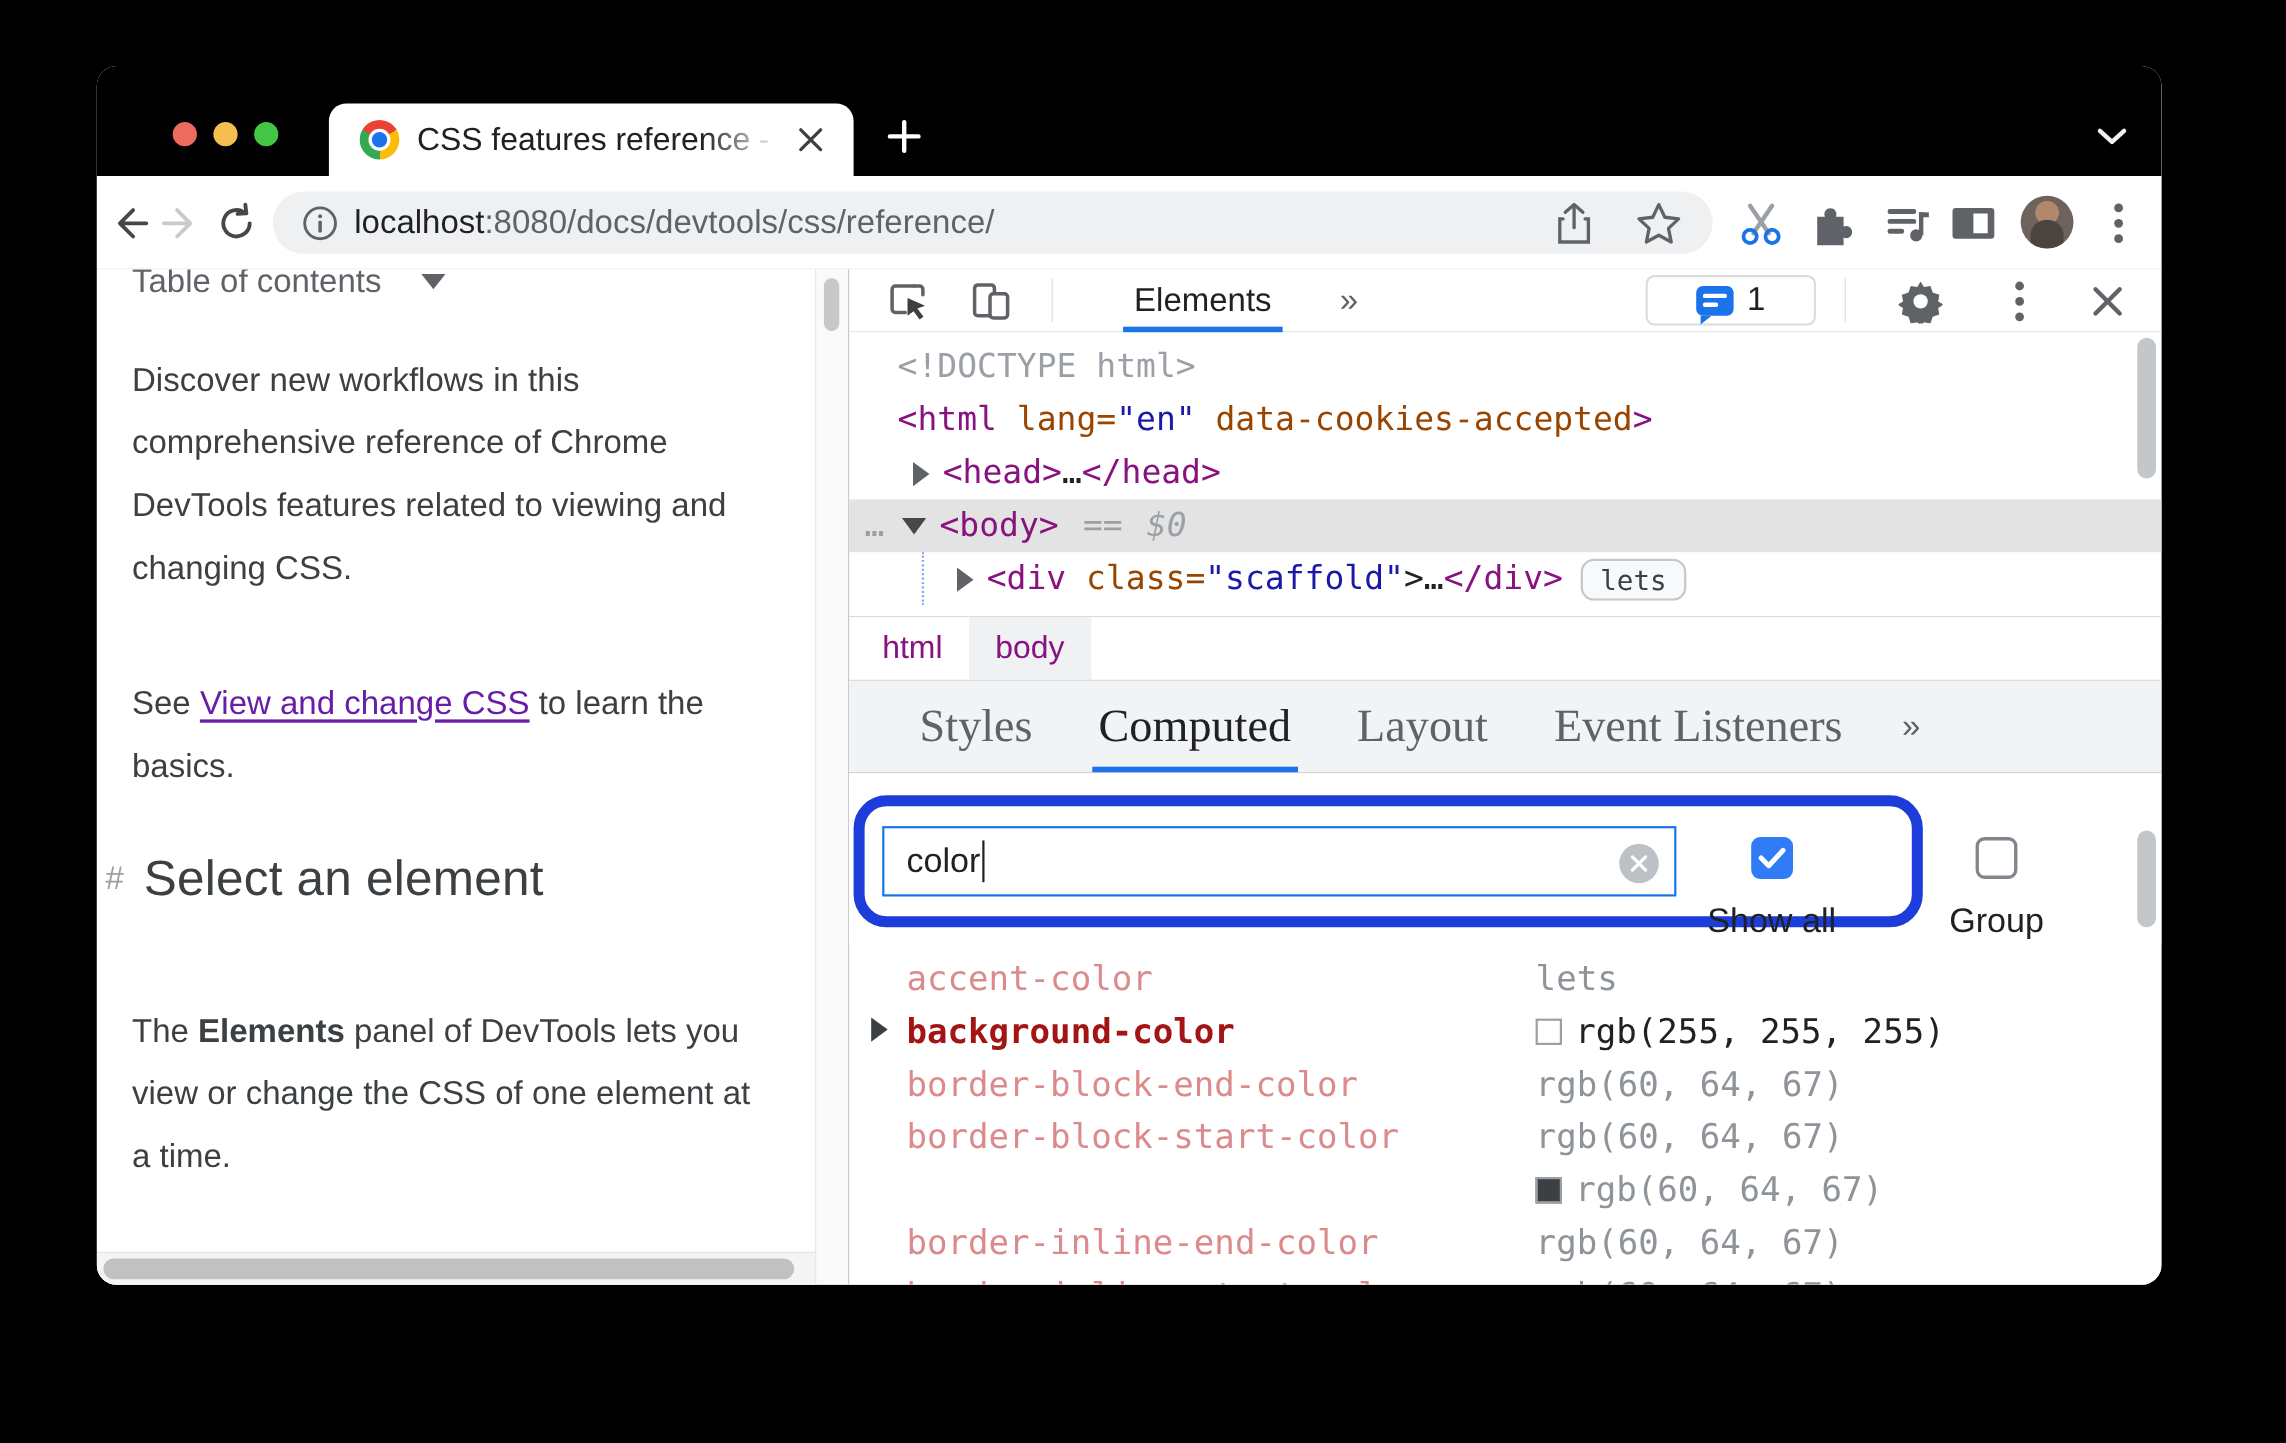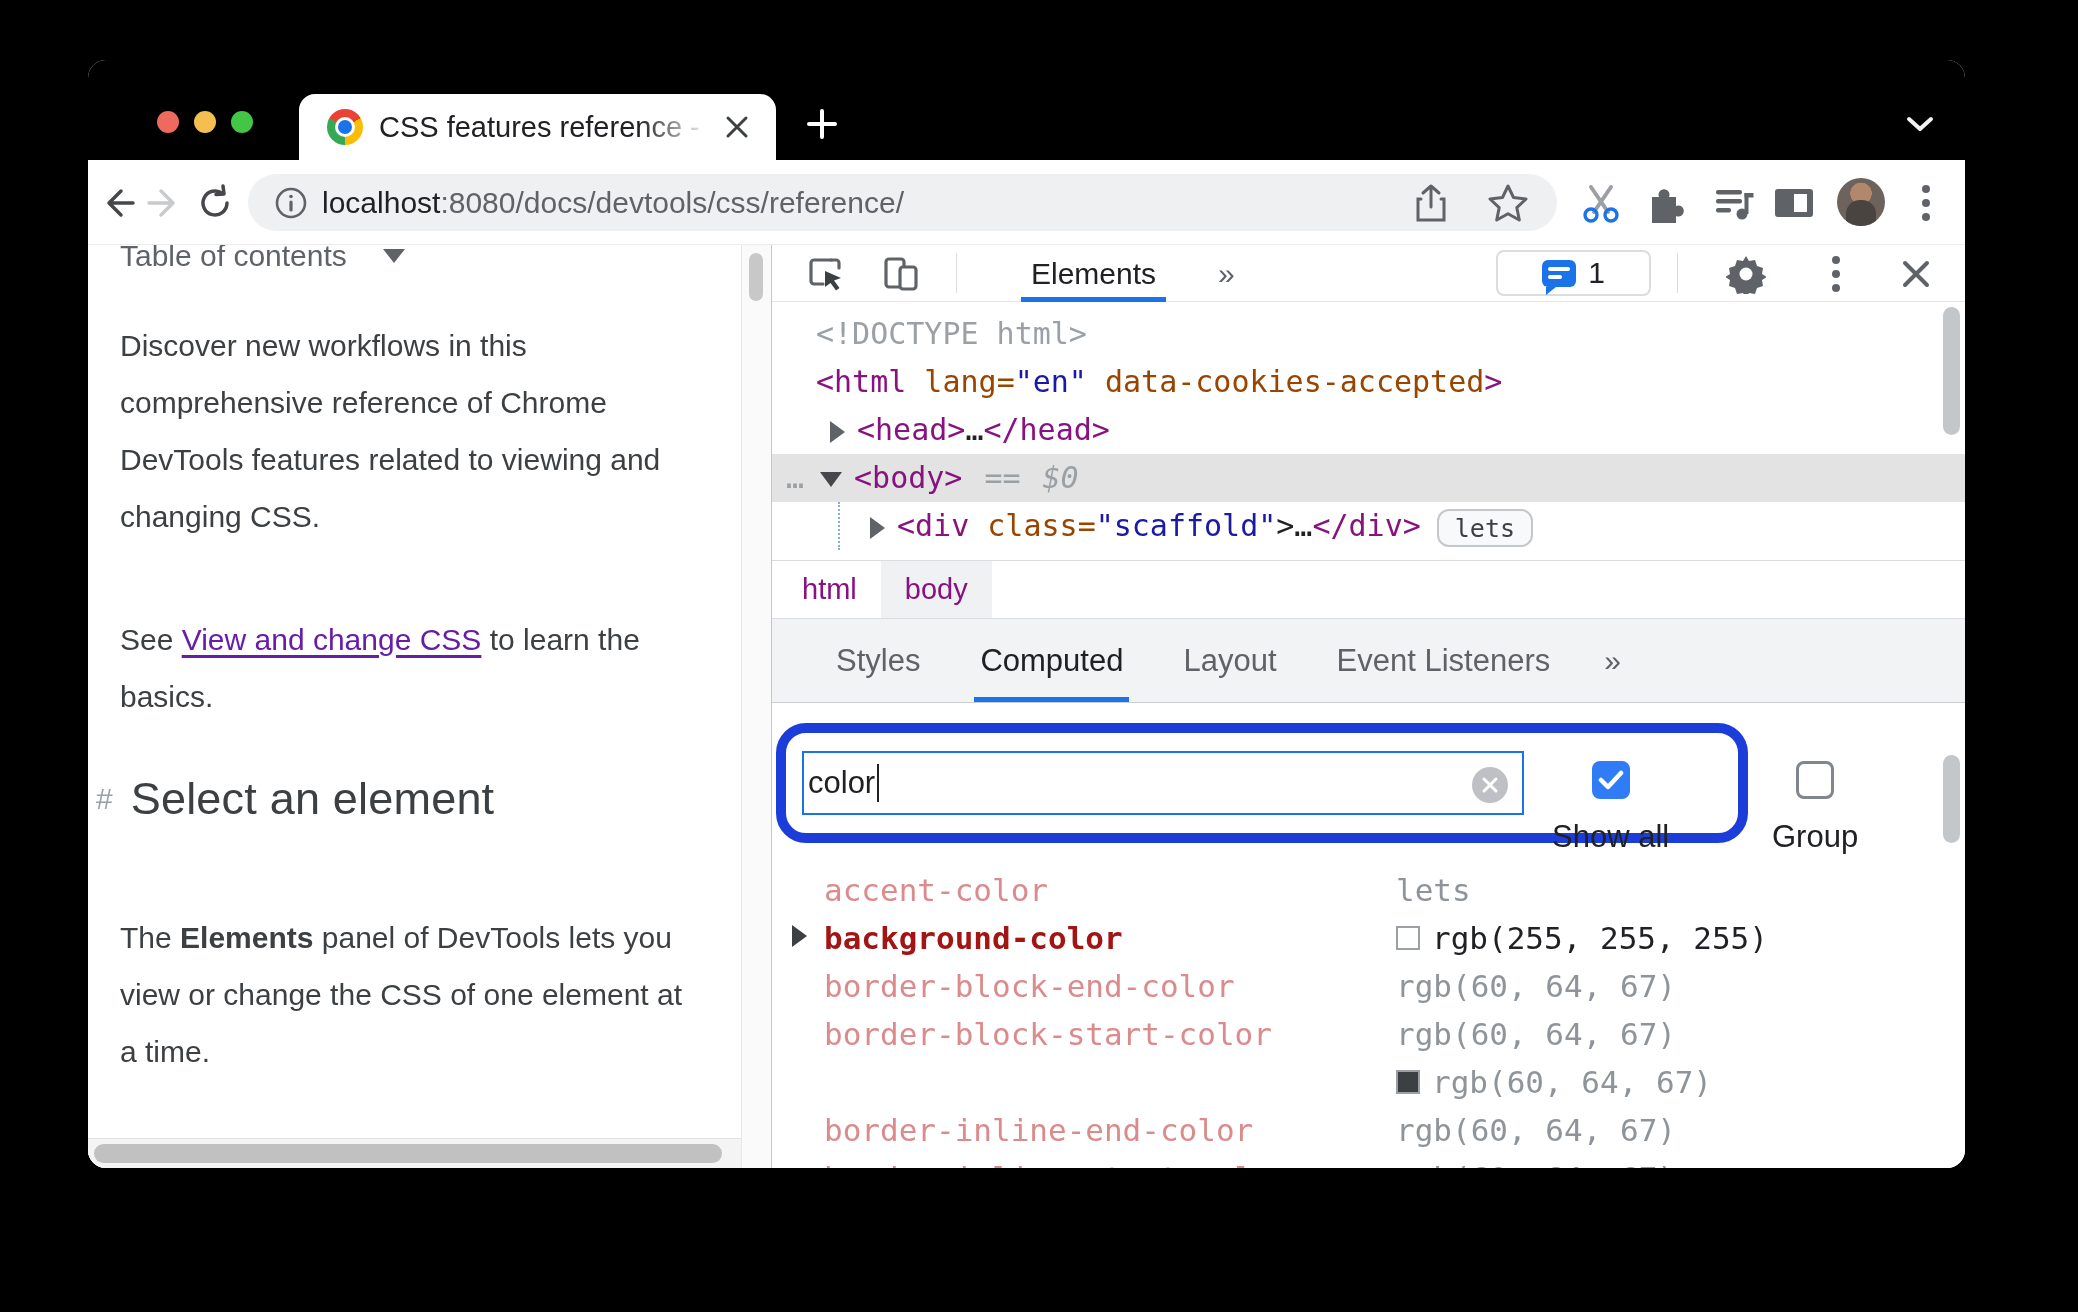--- a/index.html
+++ b/index.html
@@ -105,30 +105,30 @@
 
   .crumbs { position:absolute; left:0; top:315px; width:100%; height:58px; border-top:1px solid #dadce0;
     display:flex; align-items:center; }
   .crumb { font-size:29px; color:#881280; padding:0 24px; height:100%; display:flex; align-items:center; }
   .crumb.sel { background:#eff1f2; }
   .crumbs .crumb:first-child { margin-left:6px; }
 
   .sectabs { position:absolute; left:0; top:373px; width:100%; height:85px; background:#f1f3f4;
     border-top:1px solid #dadce0; border-bottom:1px solid #cacdd1; display:flex; align-items:center; padding-left:34px; }
   .sectab { position:relative; height:100%; display:flex; align-items:center; padding:0 30px;
-    font-size:31px; color:#5f6368; }
+    font-size:42px; color:#5f6368;font-family:Liberation Serif, serif; }
   .sectab.sel { color:#202124; }
   .sectab.sel::after { content:""; position:absolute; left:24px; right:24px; bottom:0; height:5px; background:#1a73e8; }
   .sectabs .chev { font-size:30px; color:#5f6368; letter-spacing:2px; padding-left:24px; }
 
   .filterbar { position:absolute; left:0; top:458px; width:100%; height:155px; background:#fff; }
   .hl-ring { position:absolute; left:4px; top:20px; width:972px; height:120px; border:10px solid #1c3dd9; border-radius:30px; }
   .fl-input { position:absolute; left:30px; top:48px; width:722px; height:64px; border:2px solid #1a73e8;
     background:#fff; display:flex; align-items:center; }
-  .fl-text { margin-left:4px; font-size:31px; color:#202124; }
+  .fl-text { margin-left:20px; font-size:31px; color:#202124; }
   .caret { width:2px; height:38px; background:#202124; margin-left:2px; }
   .clear-btn { position:absolute; right:14px; top:14px; width:36px; height:36px; border-radius:50%;
     background:#bdc1c6; color:#fff; display:flex; align-items:center; justify-content:center; font-size:24px; }
   .cb-row { position:absolute; display:flex; align-items:center; gap:20px; top:58px;flex-direction:column; }
   .cb-showall { left:780px; } .cb-group { left:1000px; }
   .checkbox { width:38px; height:38px; border-radius:8px; }
   .checkbox.on { background:#2f7cf6; display:flex; align-items:center; justify-content:center; }
   .checkbox.off { background:#fff; border:3px solid #80868b; }
   .cb-label { font-size:31px; color:#202124; }
   .filterbar .vthumb { position:absolute; right:5px; top:52px; width:17px; height:88px; border-radius:9px; background:#c4c7ca; }

